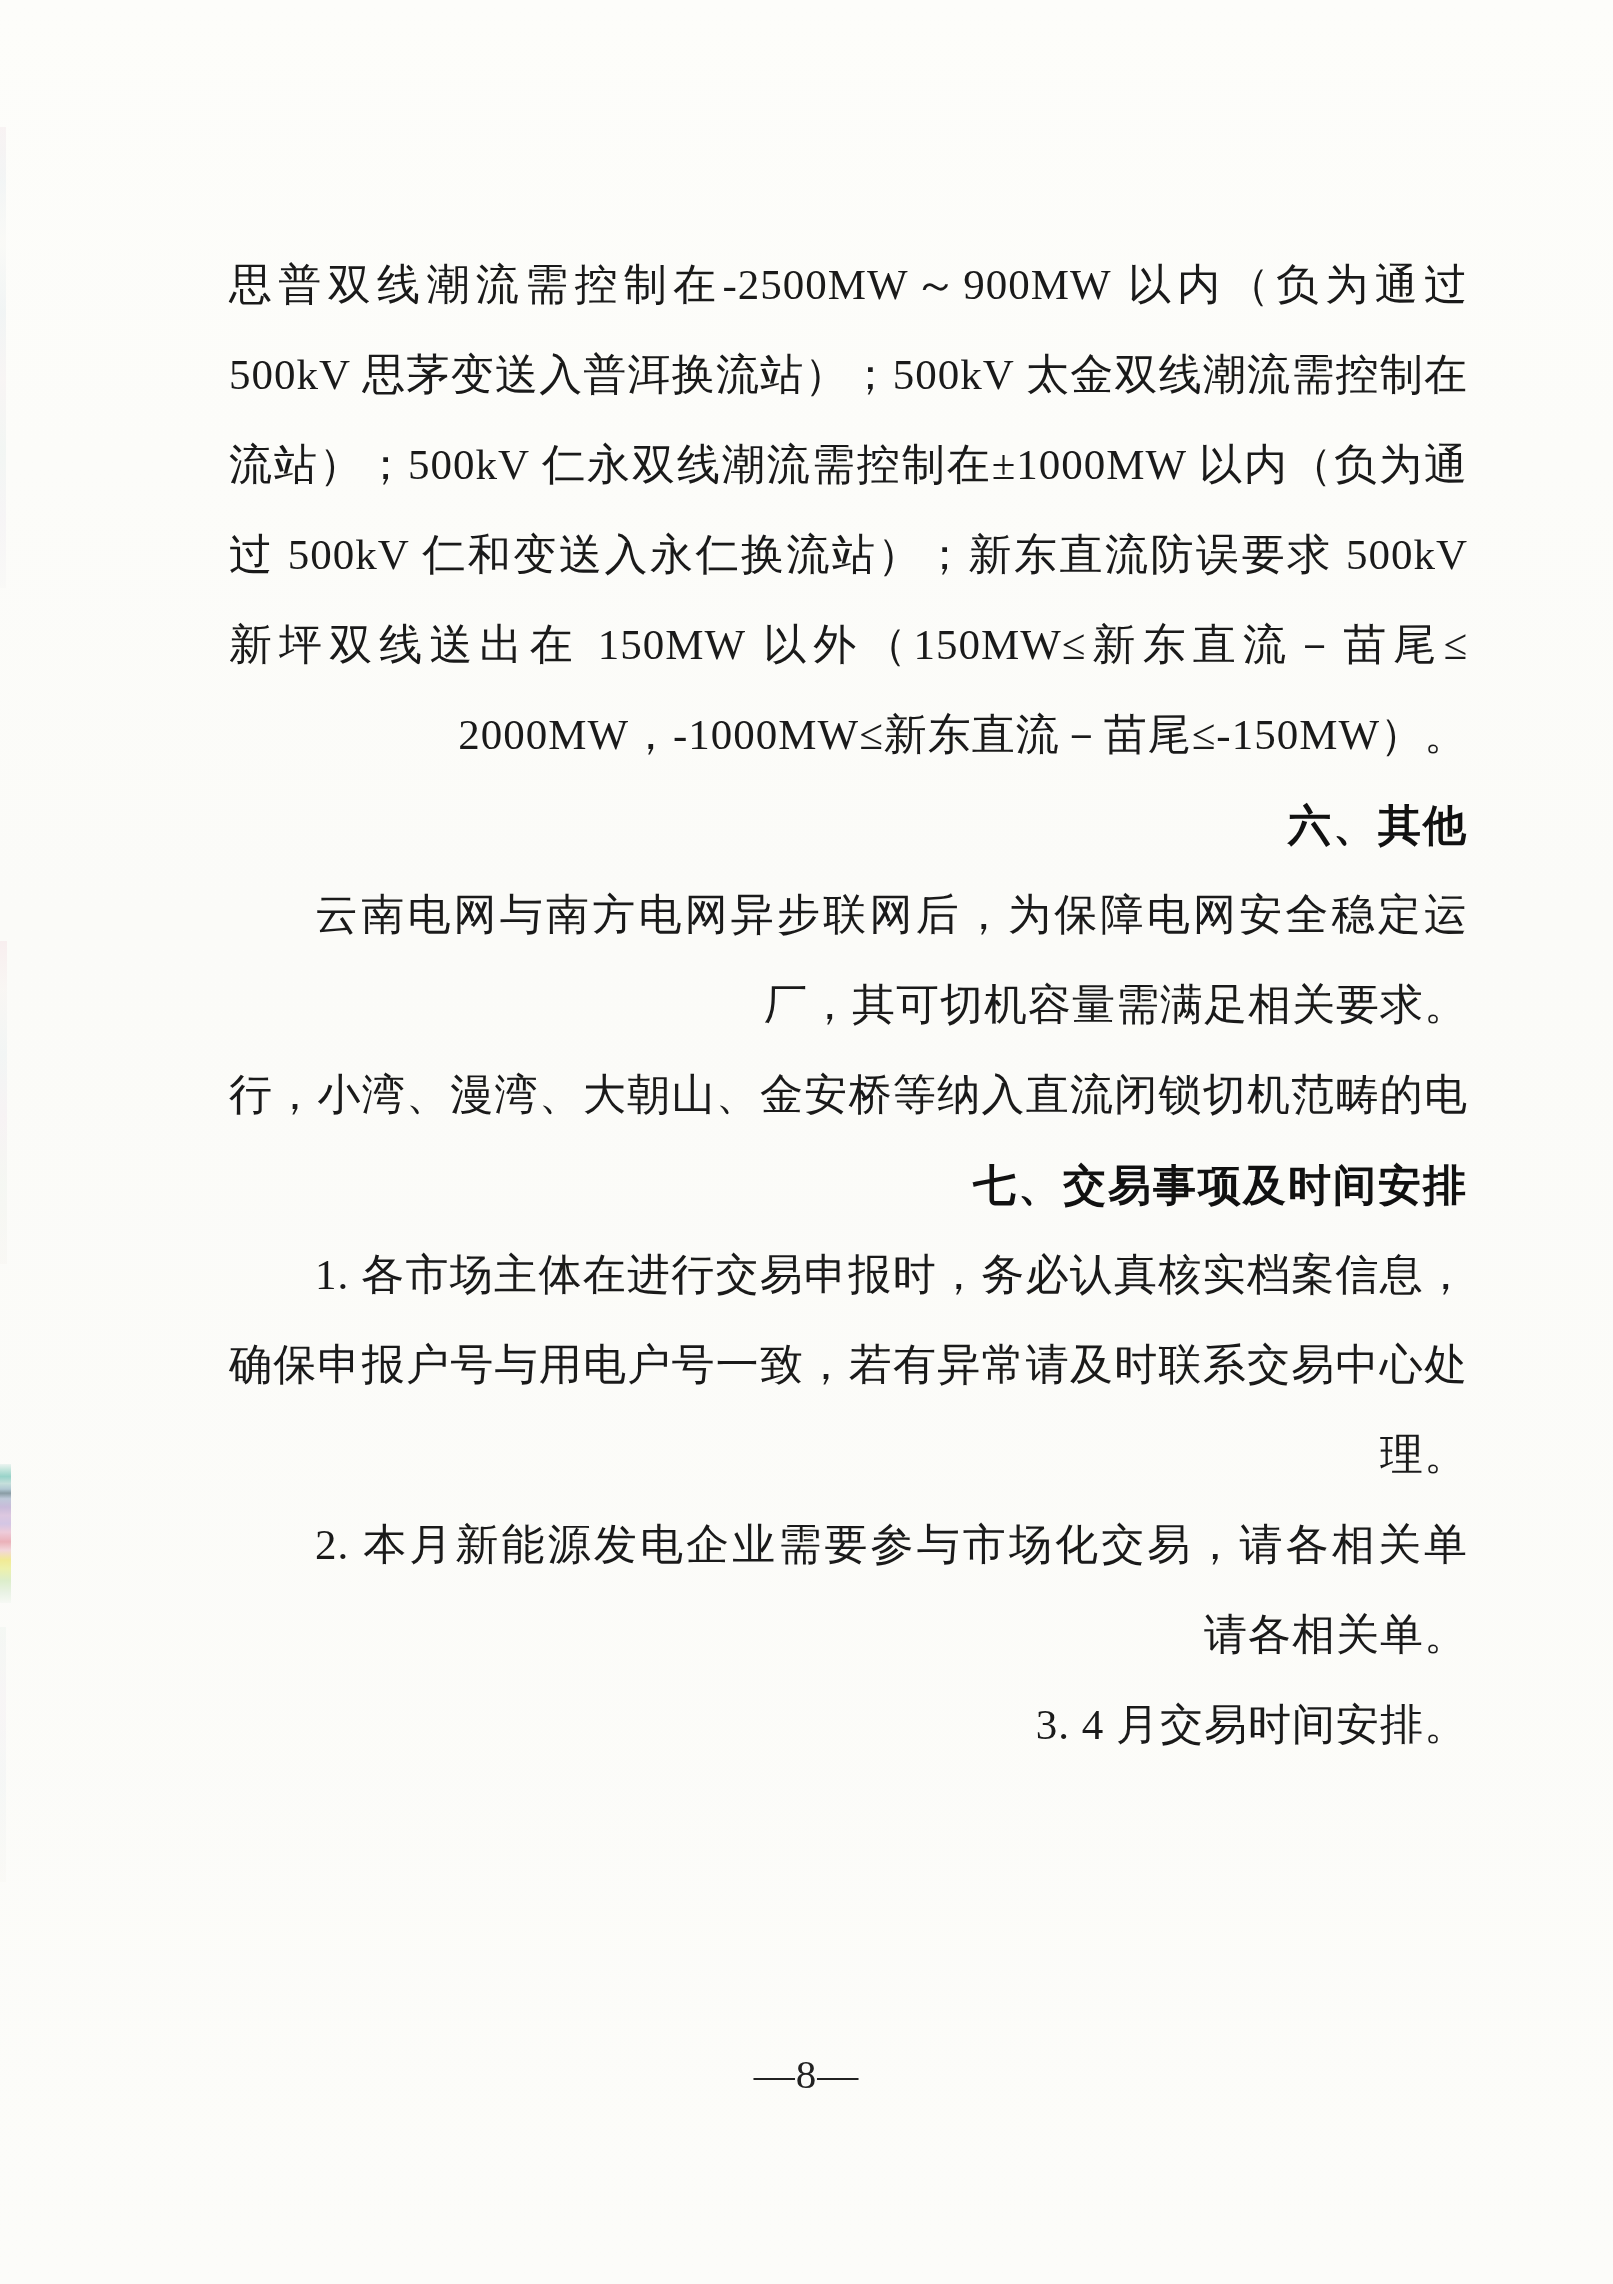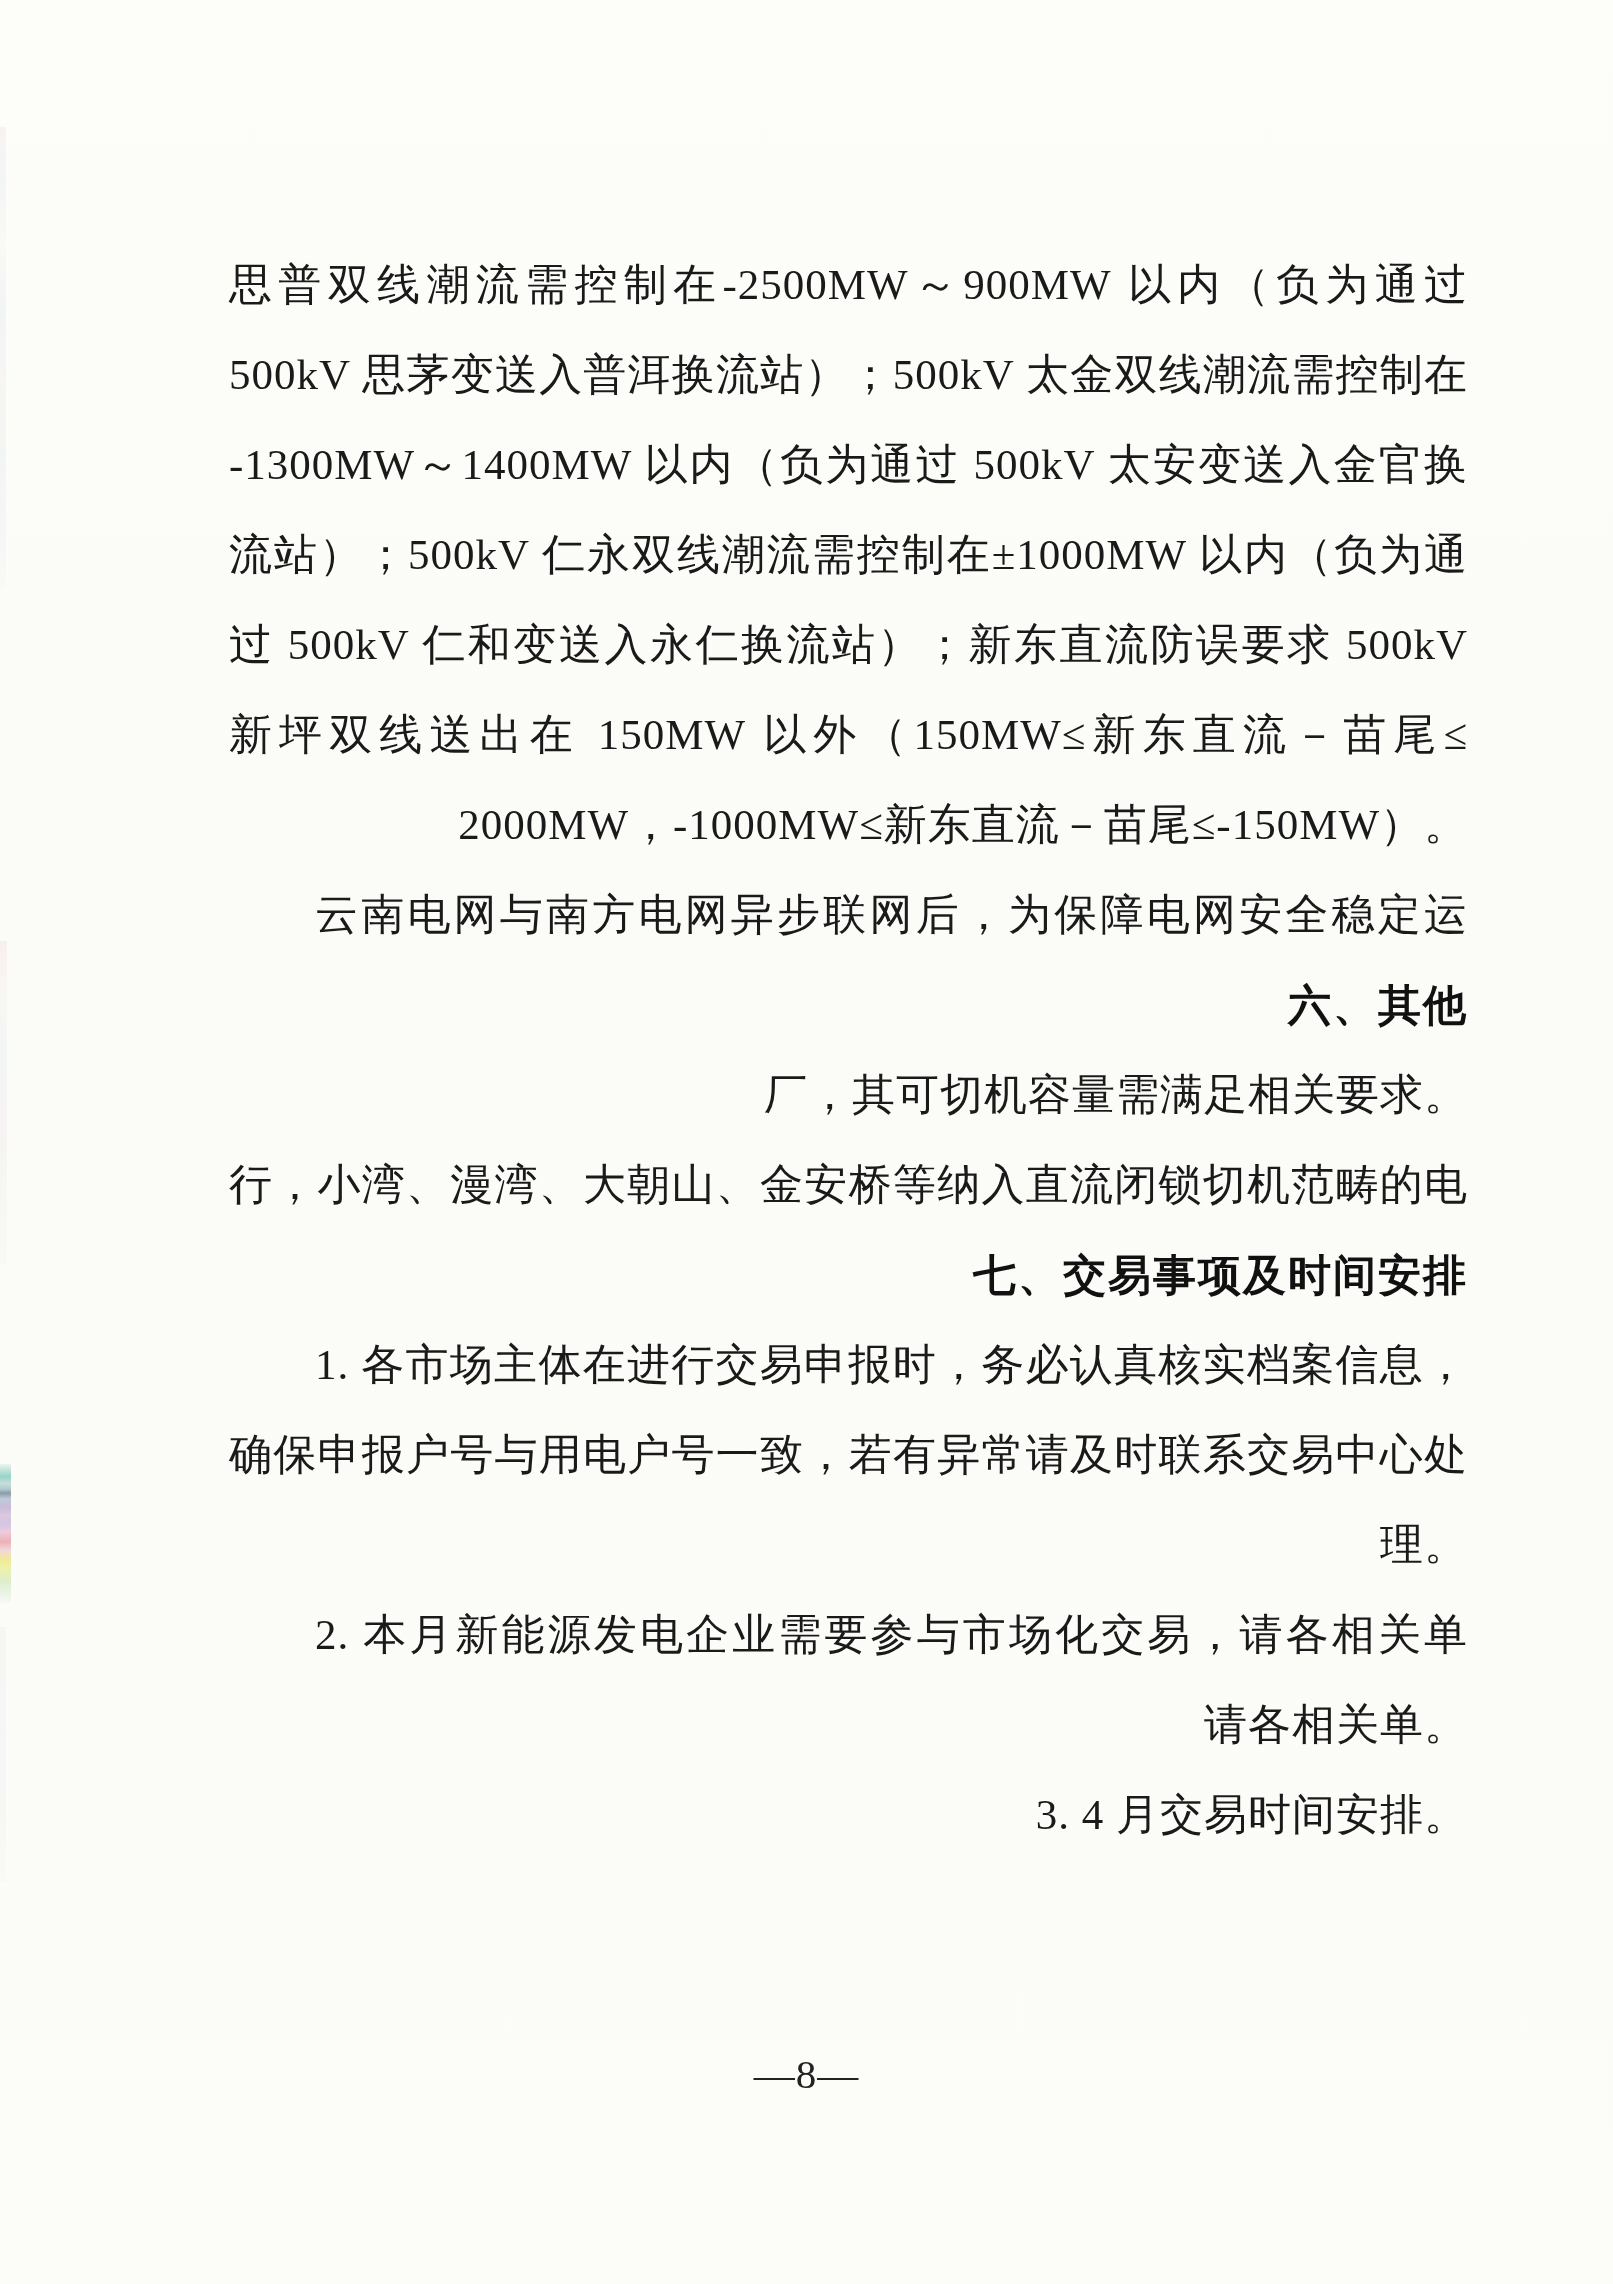--- a/index.html
+++ b/index.html
@@ -130,29 +130,28 @@
 <div class="paper"></div>
 
 <div class="artifact-faint-top"></div>
 <div class="artifact-faint-mid"></div>
 <div class="artifact-strip"></div>
 <div class="artifact-faint-bottom"></div>
 
 <div class="textblock">
   <div class="line just">思普双线潮流需控制在-2500MW～900MW 以内（负为通过</div>
   <div class="line just">500kV 思茅变送入普洱换流站）；500kV 太金双线潮流需控制在</div>
-  <div class="line just">-1300MW～1400MW 以内（负为通过 500kV 太安变送入金官换</div>
   <div class="line just">流站）；500kV 仁永双线潮流需控制在±1000MW 以内（负为通</div>
   <div class="line just">过 500kV 仁和变送入永仁换流站）；新东直流防误要求 500kV</div>
   <div class="line just">新坪双线送出在 150MW 以外（150MW≤新东直流－苗尾≤</div>
   <div class="line">2000MW，-1000MW≤新东直流－苗尾≤-150MW）。</div>
 
+  <div class="line heading">六、其他</div>
+
   <div class="line just ind">云南电网与南方电网异步联网后，为保障电网安全稳定运</div>
-
-  <div class="line heading">六、其他</div>
   <div class="line">厂，其可切机容量需满足相关要求。</div>
   <div class="line just">行，小湾、漫湾、大朝山、金安桥等纳入直流闭锁切机范畴的电</div>
 
   <div class="line heading">七、交易事项及时间安排</div>
 
   <div class="line just ind">1. 各市场主体在进行交易申报时，务必认真核实档案信息，</div>
   <div class="line just">确保申报户号与用电户号一致，若有异常请及时联系交易中心处</div>
   <div class="line">理。</div>
 
   <div class="line just ind">2. 本月新能源发电企业需要参与市场化交易，请各相关单</div>

